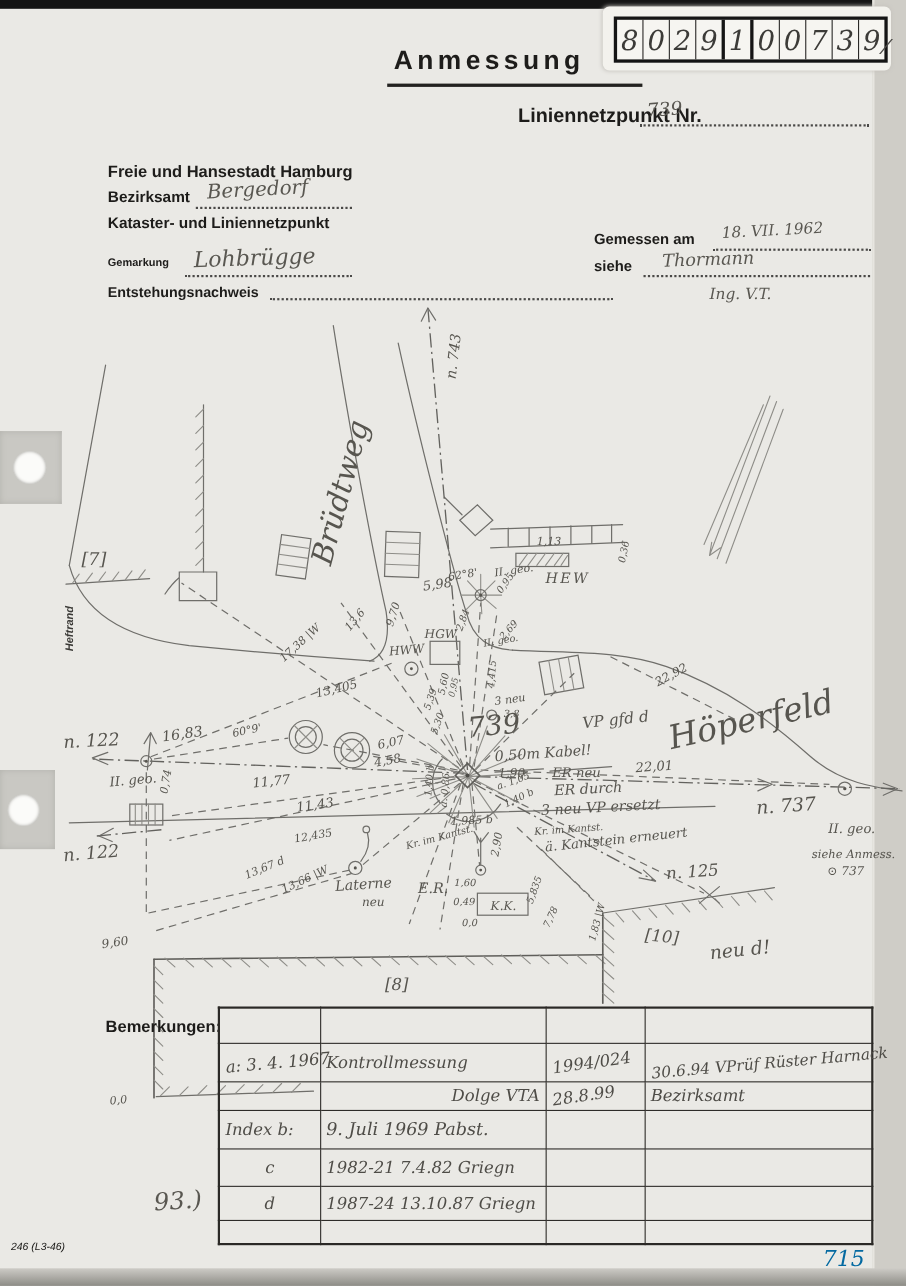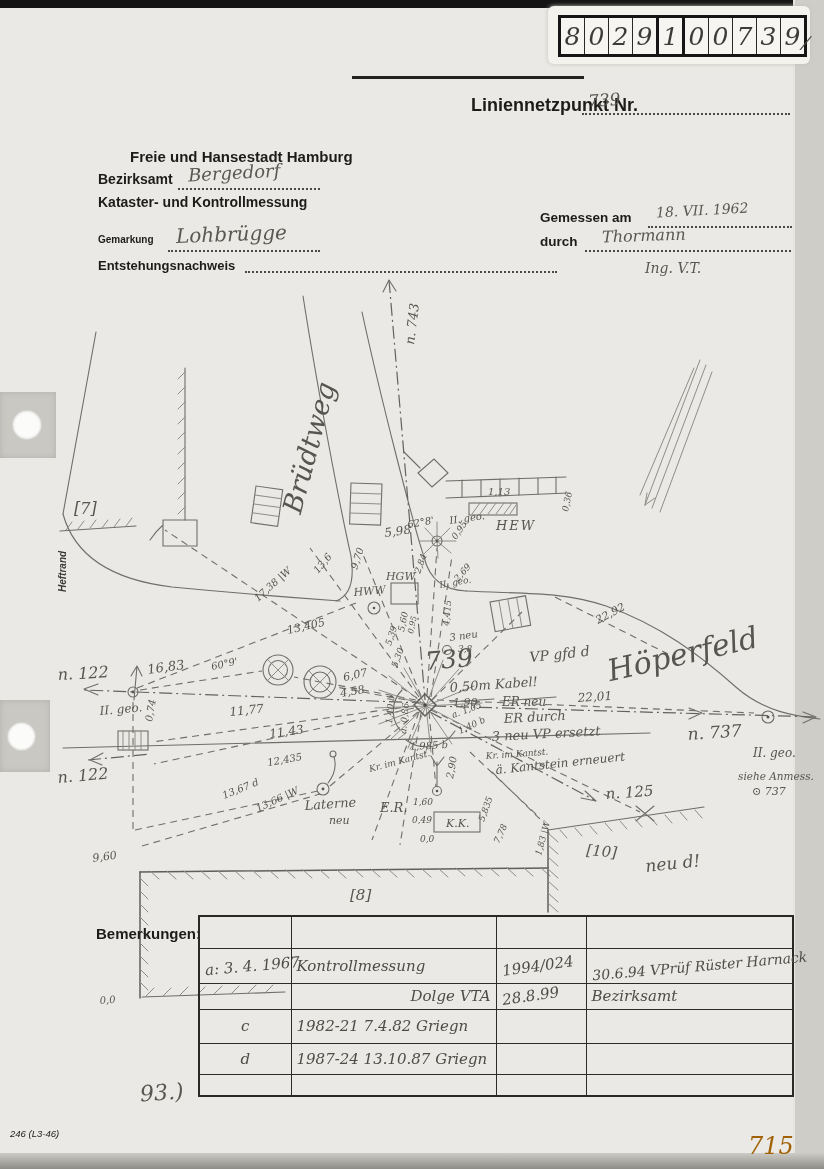--- a/index.html
+++ b/index.html
@@ -62,40 +62,41 @@
       <div class="cell hsep">1</div>
       <div class="cell">0</div>
       <div class="cell">0</div>
       <div class="cell">7</div>
       <div class="cell">3</div>
       <div class="cell">9</div>
     </div>
     <div class="mark">∕</div>
   </div>
 
+  <div class="prt" style="left:358px;top:42px;font-size:24px;font-weight:bold;letter-spacing:4px;">Anmessung</div>
   <div class="title-underline" style="left:352px;top:76px;width:232px;height:3px;"></div>
   <div class="prt" style="left:443px;top:95px;font-size:18px;font-weight:bold;margin-left:28px;">Liniennetzpunkt Nr.</div>
   <div class="hw" style="left:588px;top:90px;font-size:17px;transform:rotate(-4deg);">739</div>
   <div class="dot" style="left:582px;top:113px;width:208px;"></div>
 
-  <div class="prt" style="left:98px;top:148px;font-size:15px;font-weight:bold;margin-left:32px;">Freie und Hansestadt Hamburg</div>
+  <div class="prt" style="left:98px;top:148px;font-size:15px;font-weight:bold;">Freie und Hansestadt Hamburg</div>
   <div class="prt" style="left:98px;top:171px;font-size:14px;font-weight:bold;">Bezirksamt</div>
   <div class="hw" style="left:188px;top:162px;font-size:18px;transform:rotate(-3deg);">Bergedorf</div>
   <div class="dot" style="left:178px;top:188px;width:142px;"></div>
-  <div class="prt" style="left:98px;top:194px;font-size:14px;font-weight:bold;">Kataster- und Kontrollmessung</div>
+  <div class="prt" style="left:98px;top:194px;font-size:14px;font-weight:bold;">Kataster- und Liniennetzpunkt</div>
   <div class="prt" style="left:98px;top:234px;font-size:10px;font-weight:bold;">Gemarkung</div>
   <div class="hw" style="left:176px;top:222px;font-size:20px;transform:rotate(-2deg);">Lohbrügge</div>
   <div class="dot" style="left:168px;top:250px;width:152px;"></div>
   <div class="prt" style="left:98px;top:258px;font-size:13px;font-weight:bold;">Entstehungsnachweis</div>
   <div class="dot" style="left:245px;top:271px;width:312px;"></div>
 
   <div class="prt" style="left:540px;top:210px;font-size:13.5px;font-weight:bold;">Gemessen am</div>
   <div class="hw" style="left:656px;top:202px;font-size:14px;transform:rotate(-3deg);">18. VII. 1962</div>
   <div class="dot" style="left:648px;top:226px;width:144px;"></div>
-  <div class="prt" style="left:540px;top:234px;font-size:13.5px;font-weight:bold;">durch</div>
+  <div class="prt" style="left:540px;top:234px;font-size:13.5px;font-weight:bold;">siehe</div>
   <div class="hw" style="left:602px;top:226px;font-size:16px;transform:rotate(-2deg);">Thormann</div>
   <div class="dot" style="left:585px;top:250px;width:206px;"></div>
   <div class="hw" style="left:645px;top:260px;font-size:14px;">Ing. V.T.</div>
 
   <svg viewBox="0 0 824 1169" style="position:absolute;left:0;top:0;width:824px;height:1169px;">
 
     <g>
       <path class="p" d="M96,332 L63,514"></path>
       <path class="p" d="M63,514 Q80,576 172,587 Q255,595 340,601"></path>
       <path class="p" d="M303,296 C318,392 341,512 351,556 C355,582 349,596 336,601"></path>
@@ -315,20 +316,26 @@
       <td><span>Kontrollmessung</span></td>
       <td><span class="tilt2">1994/024</span></td>
       <td><span class="tilt1" style="font-size:14px">30.6.94 VPrüf Rüster Harnack</span></td>
     </tr>
     <tr style="height:26px">
       <td></td>
       <td class="tr"><span>Dolge VTA</span></td>
       <td><span class="tilt2">28.8.99</span></td>
       <td><span>Bezirksamt</span></td>
     </tr>
+    <tr style="height:35px">
+      <td><span>Index b:</span></td>
+      <td><span style="font-size:16px">9. Juli 1969   Pabst.</span></td>
+      <td></td>
+          <td></td>
+    </tr>
     <tr style="height:34px">
       <td class="tc"><span>c</span></td>
       <td><span>1982-21   7.4.82   Griegn</span></td>
       <td></td>
           <td></td>
     </tr>
     <tr style="height:31px">
       <td class="tc"><span>d</span></td>
       <td><span>1987-24   13.10.87   Griegn</span></td>
       <td></td>
@@ -338,15 +345,15 @@
       <td></td>
           <td></td>
       <td></td>
           <td></td>
     </tr>
   </tbody>
     </table>
 
   <div class="hw" style="left:140px;top:1080px;font-size:22px;transform:rotate(-4deg);">93.)</div>
   <div class="prt" style="left:10px;top:1128px;font-size:9.5px;font-weight:normal;font-style:italic;">246 (L3-46)</div>
-  <div class="hw" style="left:748px;top:1132px;font-size:24px;color:#a16207;">715</div>
+  <div class="hw" style="left:748px;top:1132px;font-size:20px;color:#0369a1;">715</div>
 
 </div>
 
 </body></html>

